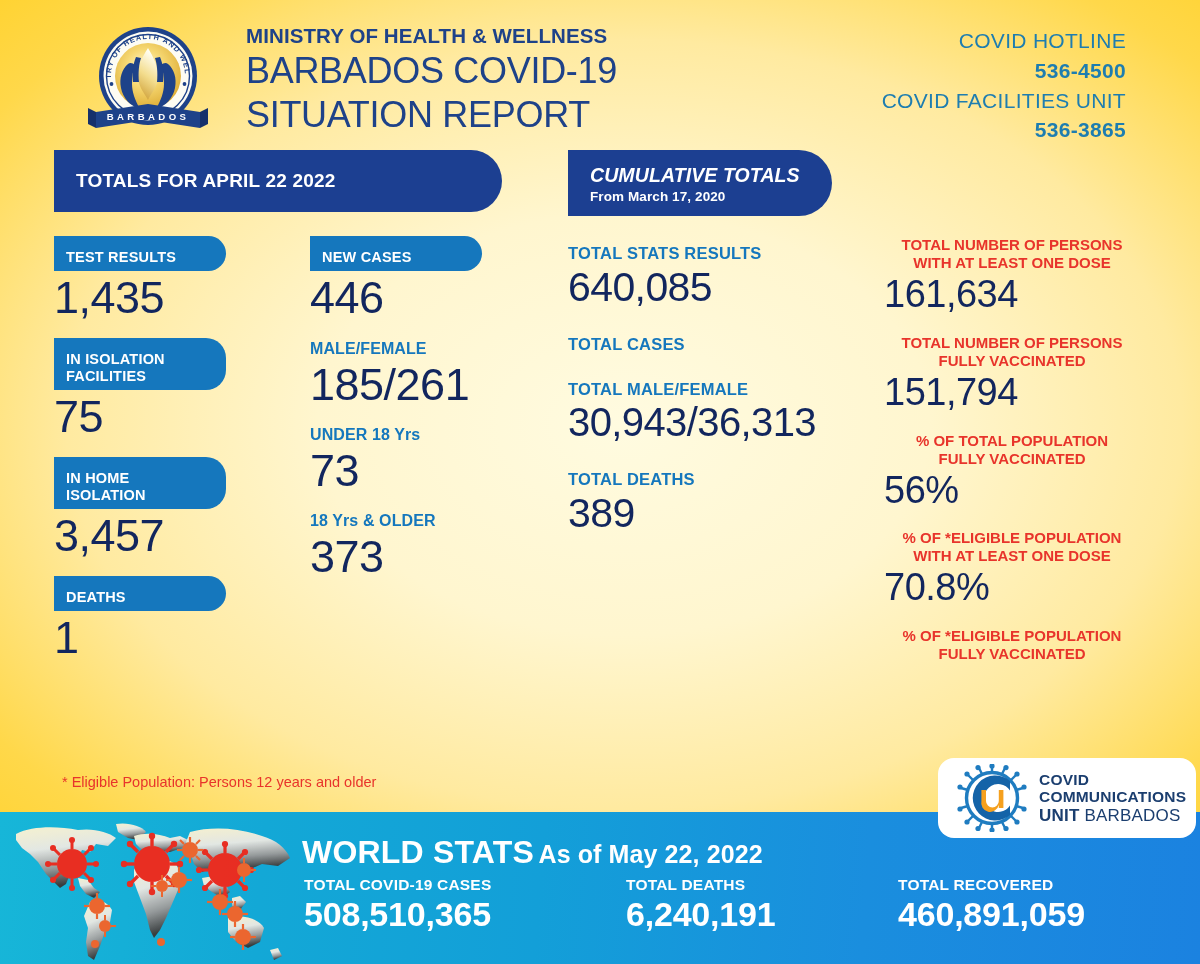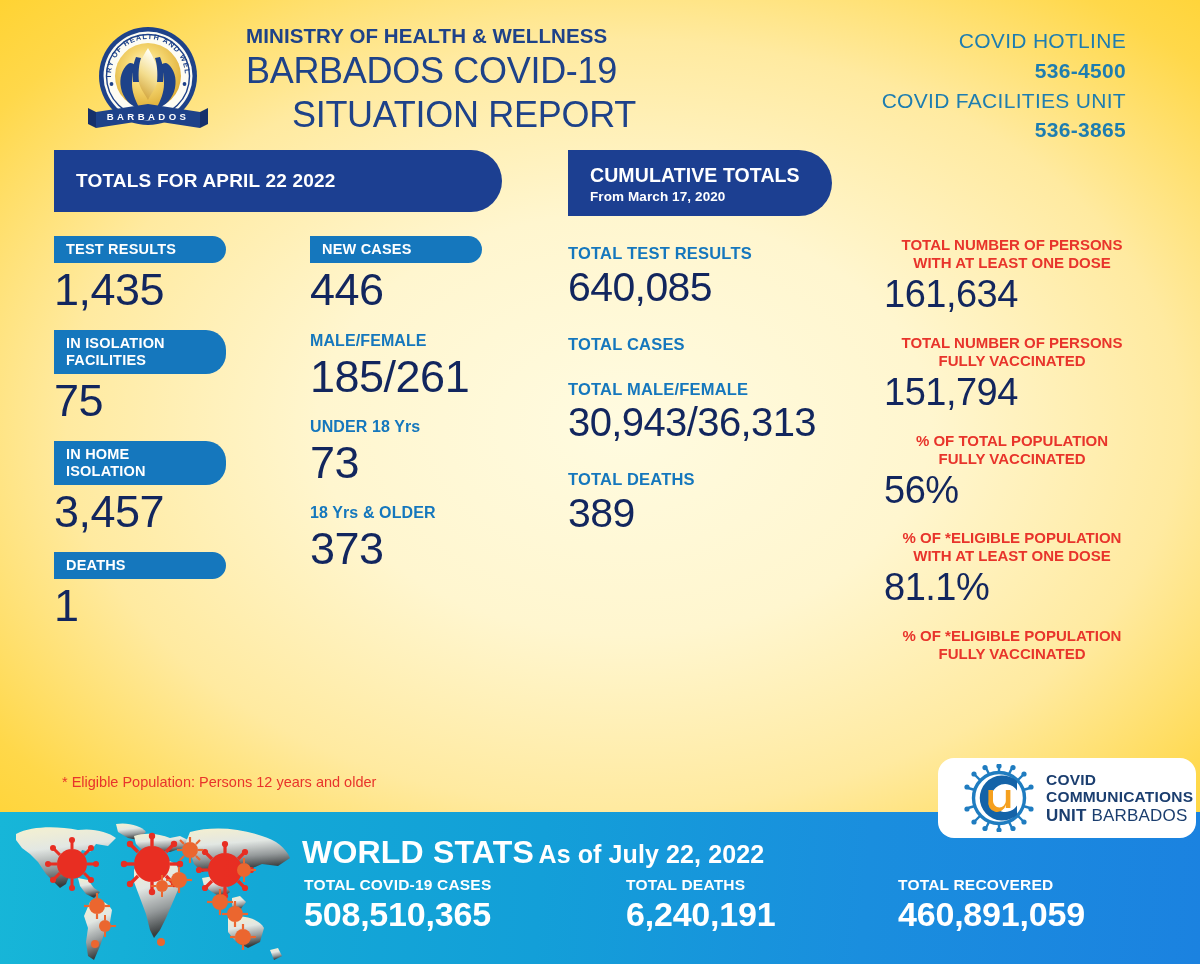--- a/index.html
+++ b/index.html
@@ -21,54 +21,54 @@
   
   #header { position:absolute; left:0; top:0; width:1200px; height:148px; }
 
   #logo-seal {
     position:absolute; left:78px; top:24px; width:140px; height:116px;
   }
 
   .head-title { position:absolute; left:246px; top:22px; width:620px; color:#1e4289; }
   .ht-1 { font-size:20.5px; font-weight:bold; letter-spacing:.1px; line-height:1.35; }
   .ht-2 { font-size:36px; font-weight:normal; line-height:1.22; letter-spacing:-0.3px; margin-top:-1px;}
-  .ht-3 { font-size:36px; font-weight:normal; line-height:1.22; letter-spacing:-0.3px;margin-left:46px;}
+  .ht-3 { font-size:36px; font-weight:normal; line-height:1.22; letter-spacing:-0.3px;}
 
   .hotline { position:absolute; right:74px; top:26px; text-align:right; color:#1e7db0; }
   .hl-label { font-size:21px; letter-spacing:.3px; line-height:1.42; }
   .hl-num   { font-size:21px; letter-spacing:.3px; line-height:1.42; font-weight:bold; }
 
   
   .sec-pill {
     position:absolute; color:#fff; display:flex; flex-direction:column;
     justify-content:center; padding-left:22px;
     border-radius:0 40px 40px 0;
   }
   #pill-daily {
     left:54px; top:150px; width:448px; height:62px;
     background:#1c3f91;
   }
   #pill-daily .t { font-size:19px; font-weight:bold; letter-spacing:.2px;}
   #pill-cum {
     left:568px; top:150px; width:264px; height:66px;
     background:#1c3f91; padding-top:2px;
   }
-  #pill-cum .t { font-size:19.5px; font-weight:bold; letter-spacing:.1px; line-height:1.15;}
+  #pill-cum .t { font-size:19.5px; font-weight:bold; letter-spacing:.1px; line-height:1.15;font-style:italic;}
   #pill-cum .s { font-size:13.5px; font-weight:bold; letter-spacing:.1px; margin-top:2px;}
   #pill-vax {
     left:882px; top:150px; width:262px; height:62px;
     background:linear-gradient(90deg,#e2231a 0%, #e8402a 35%, #ef7427 72%, #f08a2c 100%);
   }
   #pill-vax .t { font-size:19.5px; font-weight:bold; letter-spacing:.2px;}
 
   
   .label-pill {
     display:inline-flex; flex-direction:column; justify-content:center;
     background:#1577bd; color:#fff; border-radius:0 20px 20px 0;
-    padding:5px 26px 5px 12px; min-width:172px;
+    padding:13px 26px 5px 12px; min-width:172px;
     font-size:14.5px; font-weight:bold; line-height:1.2; letter-spacing:.2px;
   }
   .plain-label {
     color:#1577bd; font-size:16px; font-weight:bold; letter-spacing:.1px;
   }
   .big-val {
     color:#12265e; font-size:45px; font-weight:normal; letter-spacing:-0.5px;
     line-height:1.05; margin-top:3px;
   }
 
@@ -105,21 +105,21 @@
   
   #footnote {
     position:absolute; left:62px; top:774px;
     color:#e8342b; font-size:14.5px;
   }
 
   
   #ccu-panel {
     position:absolute; left:938px; top:758px; width:258px; height:80px;
     background:#ffffff; border-radius:16px;
-    display:flex; align-items:center; padding-left:24px; gap:10px;
+    display:flex; align-items:center; padding-left:17px; gap:10px;
     z-index:6;
   }
   #ccu-text { color:#1b3e6f; line-height:1.14; }
   #ccu-text .l1, #ccu-text .l2 { font-size:15.5px; font-weight:bold; letter-spacing:.2px;}
   #ccu-text .l3 { font-size:17px; font-weight:bold; letter-spacing:.2px;}
   #ccu-text .l3 span.light { font-weight:normal; }
 
   
   #footer {
     position:absolute; left:0; top:812px; width:1200px; height:152px;
@@ -260,21 +260,21 @@
     </div>
 
     <div class="stat">
       <div class="plain-label">18 Yrs &amp; OLDER</div>
       <div class="big-val">373</div>
     </div>
   </div>
 
   <div id="col3">
     <div class="stat">
-      <div class="c-label">TOTAL TEST RESULTS</div>
+      <div class="c-label">TOTAL STATS RESULTS</div>
       <div class="c-val">640,085</div>
     </div>
     <div class="stat">
       <div class="c-label">TOTAL CASES</div>
     </div>
     <div class="stat wide">
       <div class="c-label">TOTAL MALE/FEMALE</div>
       <div class="c-val">30,943/36,313</div>
     </div>
     <div class="stat">
@@ -306,21 +306,21 @@
         <div>FULLY VACCINATED</div>
       </div>
       <div class="v-val">56%</div>
     </div>
 
     <div class="stat">
       <div class="v-label">
         <div>% OF *ELIGIBLE POPULATION</div>
         <div>WITH AT LEAST ONE DOSE</div>
       </div>
-      <div class="v-val">81.1%</div>
+      <div class="v-val">70.8%</div>
     </div>
 
     <div class="stat">
       <div class="v-label">
         <div>% OF *ELIGIBLE POPULATION</div>
         <div>FULLY VACCINATED</div>
       </div>
     </div>
   </div>
 
@@ -563,21 +563,21 @@
               <line x1="101" y1="114" x2="101" y2="119"></line>
             </g>
         </g>
         <circle cx="91" cy="126" r="4" fill="#f2642a"></circle>
         <circle cx="157" cy="124" r="4" fill="#f2642a"></circle>
       </g>
     </svg>
 
     <div id="ws-title">
       <span class="big">WORLD STATS</span>
-      <span class="sub">As of July 22, 2022</span>
+      <span class="sub">As of May 22, 2022</span>
     </div>
   </div>
 
   <div class="ws-stat ws-abs" id="ws1" style="z-index:5">
     <div class="lab">TOTAL COVID-19 CASES</div>
     <div class="num">508,510,365</div>
   </div>
   <div class="ws-stat ws-abs" id="ws2" style="z-index:5">
     <div class="lab">TOTAL DEATHS</div>
     <div class="num">6,240,191</div>

